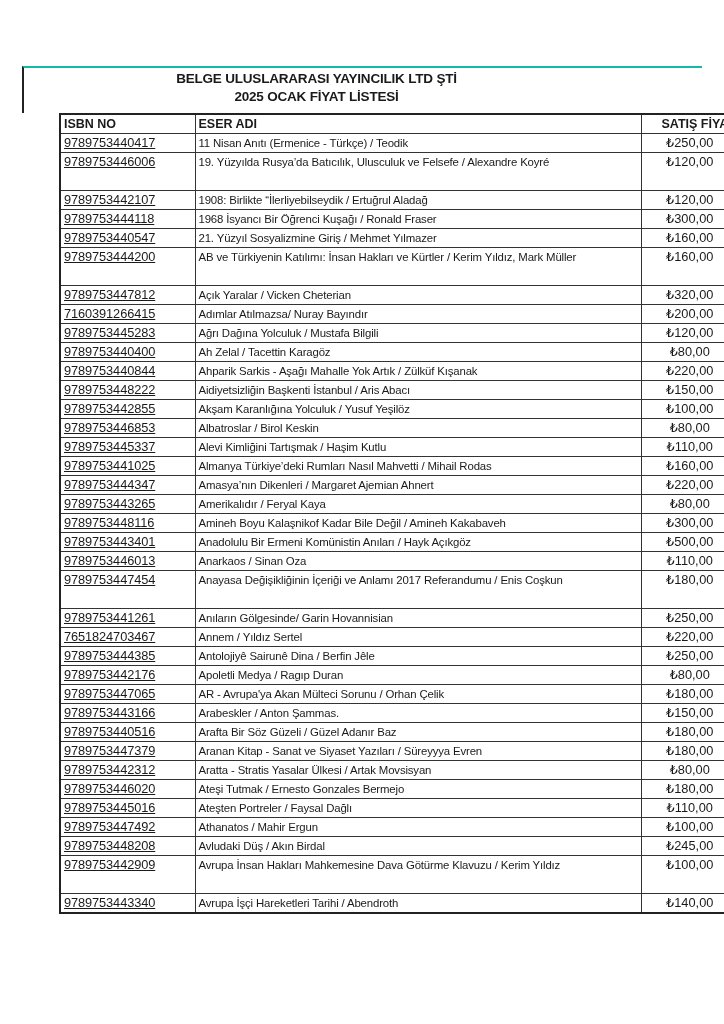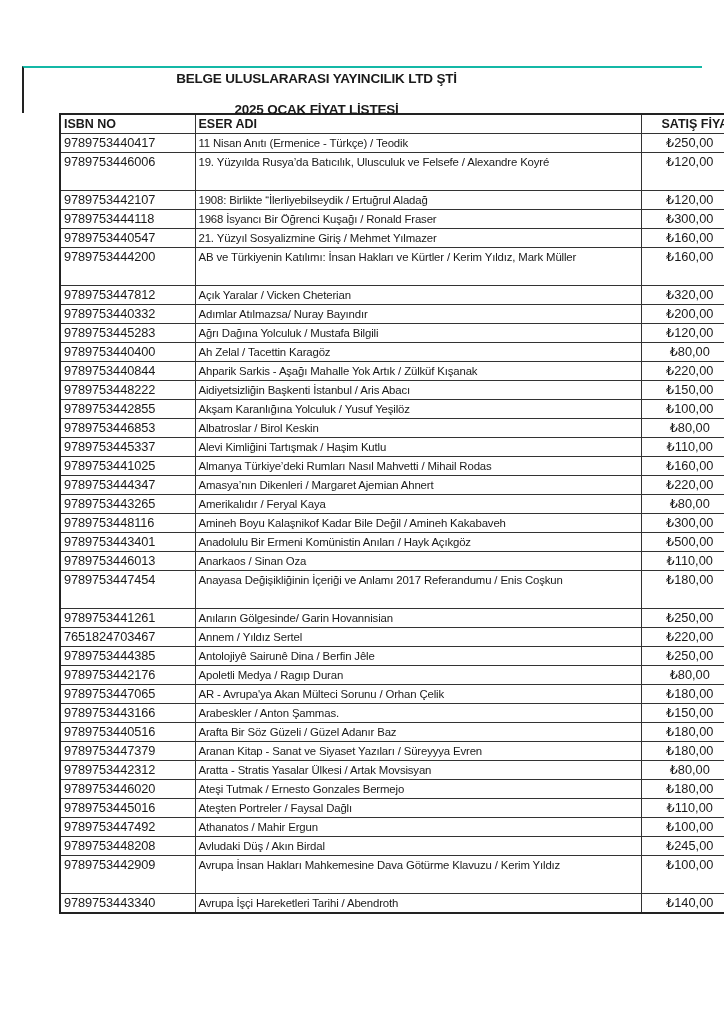--- a/index.html
+++ b/index.html
@@ -3,27 +3,27 @@
 <meta charset="utf-8">
 <style>
   html, body { margin: 0; padding: 0; background: #ffffff; }
   body { width: 724px; height: 1024px; position: relative; overflow: hidden;
          font-family: "Liberation Sans", "DejaVu Sans", sans-serif; color: #1a1a1a; }
   .page { position: absolute; left: 22px; top: 66px; width: 680px; }
   .title-block { border-top: 2px solid #14b8a6; border-left: 2px solid #222; height: 45px; position: relative; }
   .title-line { position: absolute; left: 0; width: 585px; text-align: center; font-weight: bold;
                 font-size: 13.5px; letter-spacing: -0.2px; }
   .t1 { top: 3px; }
-  .t2 { top: 34px; }
+  .t2 { top: 21px; }
   table { border-collapse: collapse; width: 680px; table-layout: fixed; margin-left: 37px; }
   td, th { border: 1px solid #333; padding: 0 3px; font-size: 12.2px; vertical-align: top; overflow: hidden; white-space: nowrap; }
   th { text-align: left; font-weight: bold; height: 18px; line-height: 18px; font-size: 12.5px; border-top: 2px solid #222; }
   table { border-left: 2px solid #222; border-right: 2px solid #222; border-bottom: 2px solid #222; }
   td { height: 18px; line-height: 18px; }
-  td.isbn { font-size: 12.8px; letter-spacing: -0.1px; }
+  td.isbn { font-size: 12.8px; letter-spacing: -0.1px; text-decoration: underline; }
   td.title { font-size: 11.4px; letter-spacing: -0.15px; padding-left: 3px; }
   td.price { text-align: center; font-size: 12.8px; padding-right: 4px; }
   tr.tall td { height: 37px; }
   col.c1 { width: 135px; } col.c2 { width: 446px; } col.c3 { width: 99px; }
   th.pcol { padding-left: 20px; }
 </style>
 </head>
 <body>
 
 <div class="page">
@@ -74,21 +74,21 @@
           <td class="isbn">9789753444200</td>
           <td class="title">AB ve Türkiyenin Katılımı: İnsan Hakları ve Kürtler / Kerim Yıldız, Mark Müller</td>
           <td class="price">₺160,00</td>
         </tr>
         <tr>
           <td class="isbn">9789753447812</td>
           <td class="title">Açık Yaralar / Vicken Cheterian</td>
           <td class="price">₺320,00</td>
         </tr>
         <tr>
-          <td class="isbn">9789753440332</td>
+          <td class="isbn">7160391266415</td>
           <td class="title">Adımlar Atılmazsa/ Nuray Bayındır</td>
           <td class="price">₺200,00</td>
         </tr>
         <tr>
           <td class="isbn">9789753445283</td>
           <td class="title">Ağrı Dağına Yolculuk / Mustafa Bilgili</td>
           <td class="price">₺120,00</td>
         </tr>
         <tr>
           <td class="isbn">9789753440400</td>

